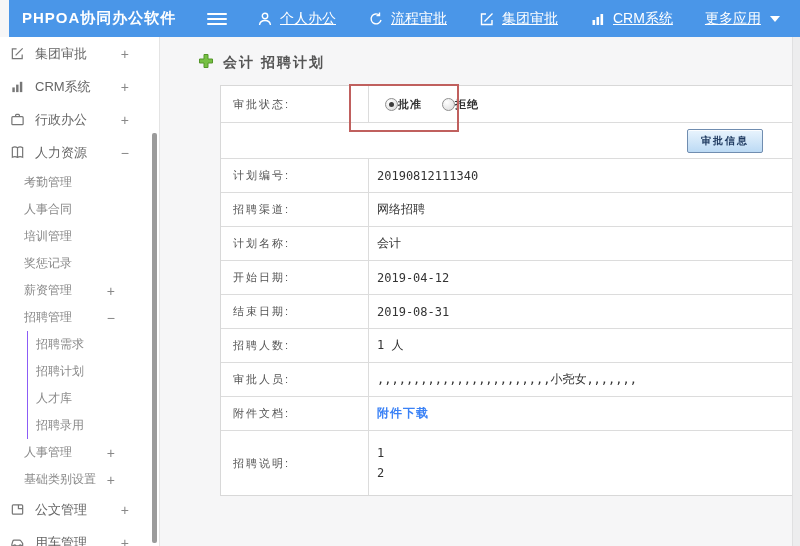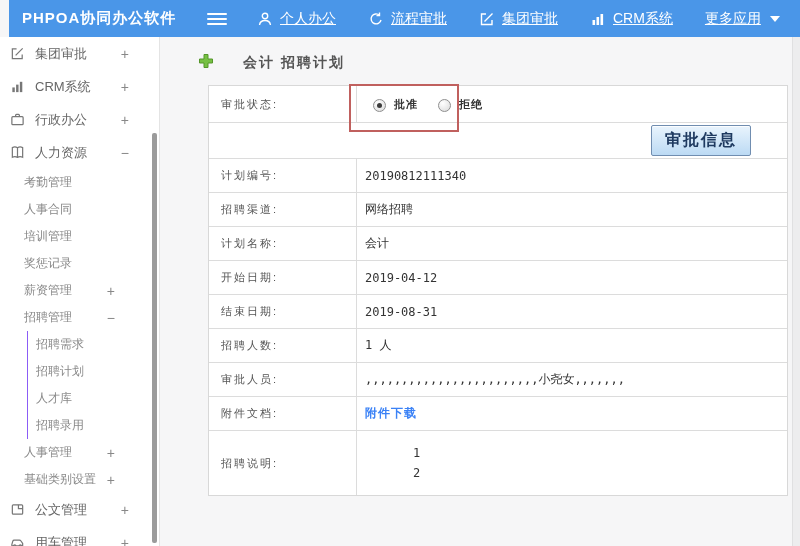--- a/index.html
+++ b/index.html
@@ -27,41 +27,41 @@
   .s-exp { position:absolute; font-size:14px; color:#888; }
   .lvl1 .s-exp { right:30px; }
   .lvl2 .s-exp { right:44px; }
   .s-scroll-thumb { position:absolute; right:2px; top:96px; width:5px; height:410px; background:#9b9b9b; border-radius:2px; }
 
   
   .main { position:absolute; left:160px; top:37px; right:0; bottom:0; background:#f6f6f7; }
   .main-scroll-track { position:absolute; right:0; top:0; bottom:0; width:8px; background:#ededee; border-left:1px solid #e0e0e1; }
   .content-header { position:absolute; left:38px; top:16px; display:flex; align-items:center; gap:9px; }
   .plus-icon { display:block; }
-  .page-title { font-size:14px; font-weight:bold; color:#555; letter-spacing:2px;margin-left:20px; }
-
-  .form-table { position:absolute; left:48px; top:48px; width:580px; background:#fff; border:1px solid #d8d8d8; }
+  .page-title { font-size:14px; font-weight:bold; color:#555; letter-spacing:2px; }
+
+  .form-table { position:absolute; left:60px; top:48px; width:580px; background:#fff; border:1px solid #d8d8d8; }
   .f-row { display:flex; border-bottom:1px solid #dcdcdc; }
-  .f-row:last-child { border-bottom:none;gap:48px; }
+  .f-row:last-child { border-bottom:none; }
   .f-label { width:148px; border-right:1px solid #dcdcdc; padding:0 0 0 12px; display:flex; align-items:center; font-size:11px; color:#555; letter-spacing:2px; }
   .f-value { flex:1; padding-left:8px; display:flex; align-items:center; font-size:12px; color:#333; font-family:"DejaVu Sans Mono", monospace; }
   .row-status { height:37px; }
   .row-button { height:36px; justify-content:flex-end; align-items:center; padding-right:36px; display:flex; }
   .row-data { height:34px; }
   .row-tall { height:64px; }
   .row-tall .f-value { flex-direction:column; align-items:flex-start; justify-content:center; gap:4px; }
   .multi-line { line-height:16px; }
 
   .radio-group { display:flex; align-items:center; gap:20px; margin-left:8px; }
-  .radio-option { display:flex; align-items:flex-end; gap:8px; cursor:pointer; }
+  .radio-option { display:flex; align-items:center; cursor:pointer; }
   .radio { width:13px; height:13px; border-radius:50%; border:1px solid #8f8f8f; background:radial-gradient(circle at 35% 30%, #ffffff, #d9d9d9); position:relative; }
   .radio.checked::after { content:""; position:absolute; left:3px; top:3px; width:5px; height:5px; border-radius:50%; background:#3c3c3c; }
   .radio-text { font-size:11px; color:#333; font-weight:bold; letter-spacing:1px; }
 
-  .approve-btn { padding:4px 13px; font-size:16px; font-weight:bold; color:#1f3a60; letter-spacing:2px;
+  .approve-btn { padding:4px 13px; font-size:10px; font-weight:bold; color:#1f3a60; letter-spacing:2px;
     background:linear-gradient(#e9f4fd, #bcdaf4); border:1px solid #70地8db0; border:1px solid #708db0; border-radius:2px; cursor:pointer;
     box-shadow:inset 0 1px 0 rgba(255,255,255,.8); font-family:"Liberation Sans", sans-serif; }
 
   .file-link { color:#3b82f6; font-weight:bold; text-decoration:none; cursor:pointer; letter-spacing:1px; font-size:12px; }
 
   .highlight-box { position:absolute; left:189px; top:47px; width:110px; height:48px; border:2px solid #c0605e; pointer-events:none; }
 </style>
 </head>
 <body>
 

